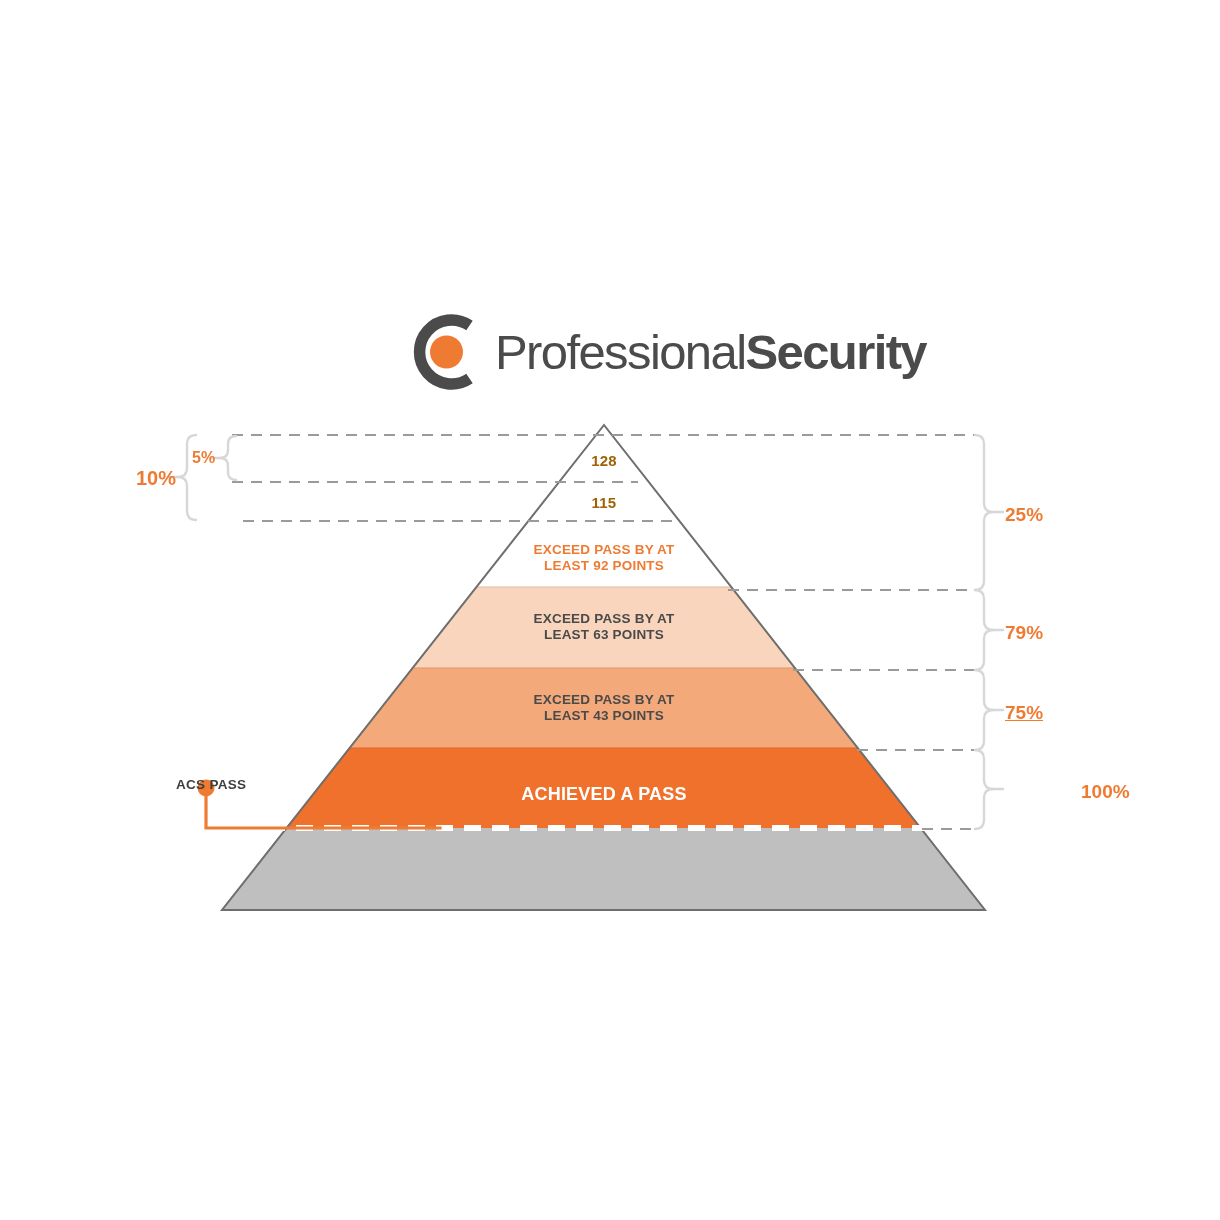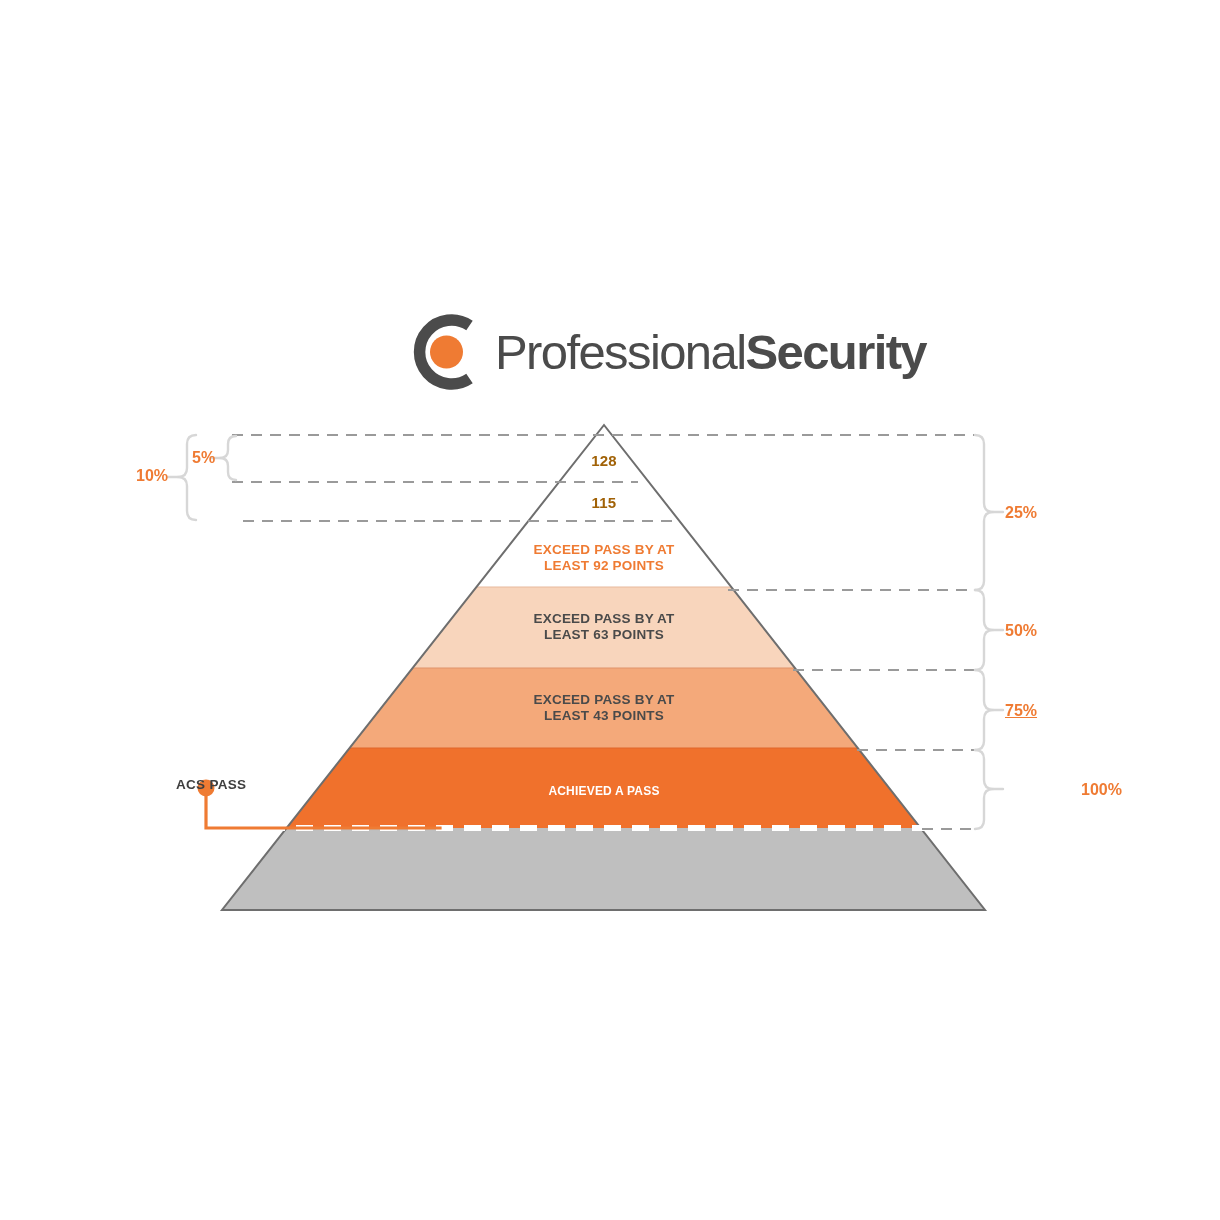--- a/index.html
+++ b/index.html
@@ -74,34 +74,34 @@
   }
   .lbl-dark {
     font-size: 13.5px;
     color: #4a4a4a;
   }
   .lbl-orange {
     font-size: 13.5px;
     color: #ef7b33;
   }
   .lbl-white {
-    font-size: 12px;
+    font-size: 18px;
     color: #ffffff;
   }
 
   
   .pct {
     position: absolute;
     font-weight: 700;
     color: #ef7b33;
     white-space: nowrap;
   }
-  .pct-left-big  { font-size: 16px; }
+  .pct-left-big  { font-size: 20px; }
   .pct-left-sm   { font-size: 16px; }
-  .pct-right     { font-size: 16px; }
+  .pct-right     { font-size: 19px; }
 
   
   #acs-pass-label {
     position: absolute;
     left: 176px;
     top: 777px;
     font-size: 13.5px;
     font-weight: 700;
     color: #3f3f3f;
     letter-spacing: 0.3px;
@@ -205,19 +205,19 @@
   <div class="band-label lbl-dark" style="left:454px; top:692px; width:300px;">EXCEED PASS BY AT
 LEAST 43 POINTS</div>
 
   <div class="band-label lbl-white" style="left:454px; top:784px; width:300px;">ACHIEVED A PASS</div>
 
 
   <div class="pct pct-left-big" style="left:136px; top:467px;">10%</div>
   <div class="pct pct-left-sm" style="left:192px; top:449px;">5%</div>
 
   <div class="pct pct-right" style="left:1005px; top:504px;">25%</div>
-  <div class="pct pct-right" style="left:1005px; top:622px;">50%</div>
+  <div class="pct pct-right" style="left:1005px; top:622px;">79%</div>
   <div class="pct pct-right" style="left:1005px; top:702px;text-decoration:underline;">75%</div>
   <div class="pct pct-right" style="left:1051px; top:781px;margin-left:30px;">100%</div>
 
   <div id="acs-pass-label">ACS PASS</div>
 
 </div>
 
 </body></html>

